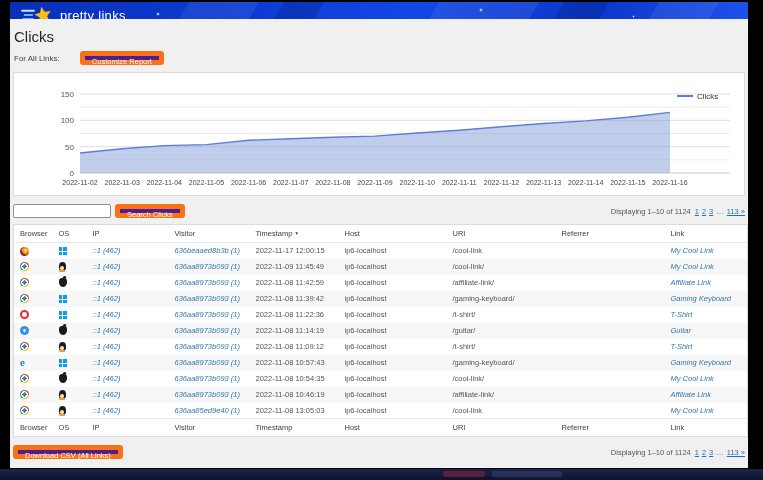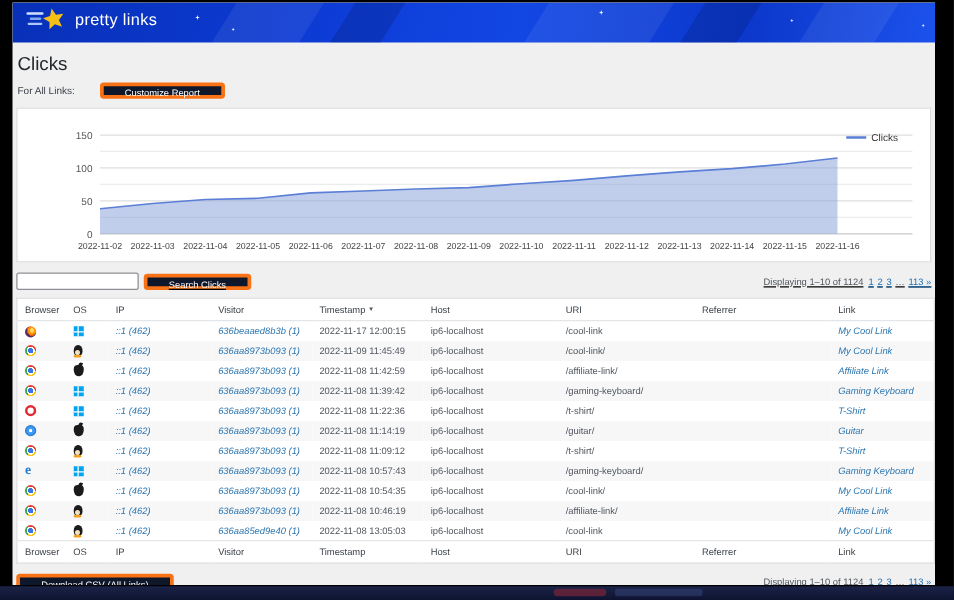--- a/index.html
+++ b/index.html
@@ -2,49 +2,49 @@
 <html><head>
 <meta charset="utf-8">
 <style>
   * { margin:0; padding:0; box-sizing:border-box; }
   html,body { width:763px; height:480px; background:#000; overflow:hidden;
               font-family:"Liberation Sans", sans-serif; }
   .page { position:absolute; left:10px; top:2px; width:738px; height:466px;
           background:#f0f0f1; overflow:hidden; }
 
   
-  .banner { position:relative; height:32px; overflow:hidden;
+  .banner { position:relative; height:17px; overflow:hidden;
     background:linear-gradient(100deg,#0830b8 0%,#0d3cd6 35%,#1247e4 55%,#0c38cc 80%,#1c52ec 100%); }
   .banner .streak { position:absolute; top:-5px; height:40px; transform:skewX(-32deg);
     background:rgba(255,255,255,.07); }
   .banner .streak.dark { background:rgba(0,10,60,.18); }
   .logo { position:absolute; left:10px; top:3px; display:flex; align-items:center; gap:4px; }
   .logo-text { color:#fff; font-size:13px; font-weight:500; letter-spacing:.3px; }
   .sparkle { position:absolute; width:4px; height:4px; background:#fff;
     clip-path:polygon(50% 0,62% 38%,100% 50%,62% 62%,50% 100%,38% 62%,0 50%,38% 38%); }
 
   
   .content { padding:0 3px; }
   h1 { font-size:15px; font-weight:500; color:#23282d; margin:9px 0 6px 1px; }
   .filter-row { display:flex; align-items:center; gap:20px; margin:0 0 7px 1px; }
   .filter-label { font-size:8px; color:#3c434a; }
-  .btn { background:#0f172a; border:3px solid #f97316; color:#fff; font-size:7.5px;
-         font-family:"Liberation Sans",sans-serif; border-radius:3px; padding:2px 17px;
+  .btn { background:#4c1d95; border:5px solid #f97316; color:#fff; font-size:7.5px;
+         font-family:"Liberation Sans",sans-serif; border-radius:3px; padding:2px 7px;
          height:13px; line-height:8px; cursor:pointer; }
 
   
   .chart-card { position:relative; background:#fff; border:1px solid #dcdcde;
                 height:124px; width:732px; }
   .chart-title { position:absolute; left:73px; top:7px; font-size:9px; font-weight:bold;
                  color:#1d2327; }
   .chart-card svg { position:absolute; left:0; top:0; }
 
   
   .toolbar-row, .bottom-row { display:flex; justify-content:space-between;
-    margin-top:8px;text-decoration:underline; }
+    margin-top:8px; }
   .search-group { display:flex; align-items:center; gap:4px; }
   .search-group input { width:98px; height:14px; border:1px solid #8c8f94; border-radius:2px;
     background:#fff; font-size:7.5px; padding:0 3px; font-family:"Liberation Sans",sans-serif; }
   .pagination { font-size:7.5px; color:#50575e; display:flex; align-items:center; gap:4px; }
   .plinks { display:inline-flex; gap:3px; }
   .plinks a { color:#2271b1; text-decoration:underline; cursor:pointer; }
   .plinks .gap { color:#50575e; }
 
   
   table { width:734px; margin-top:6px; border-collapse:collapse; table-layout:fixed;

